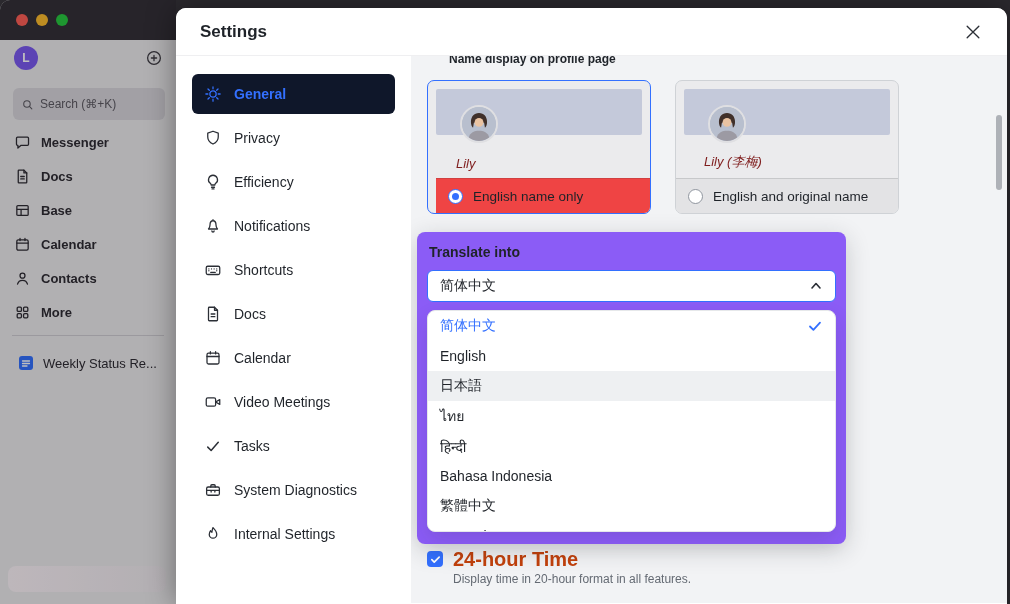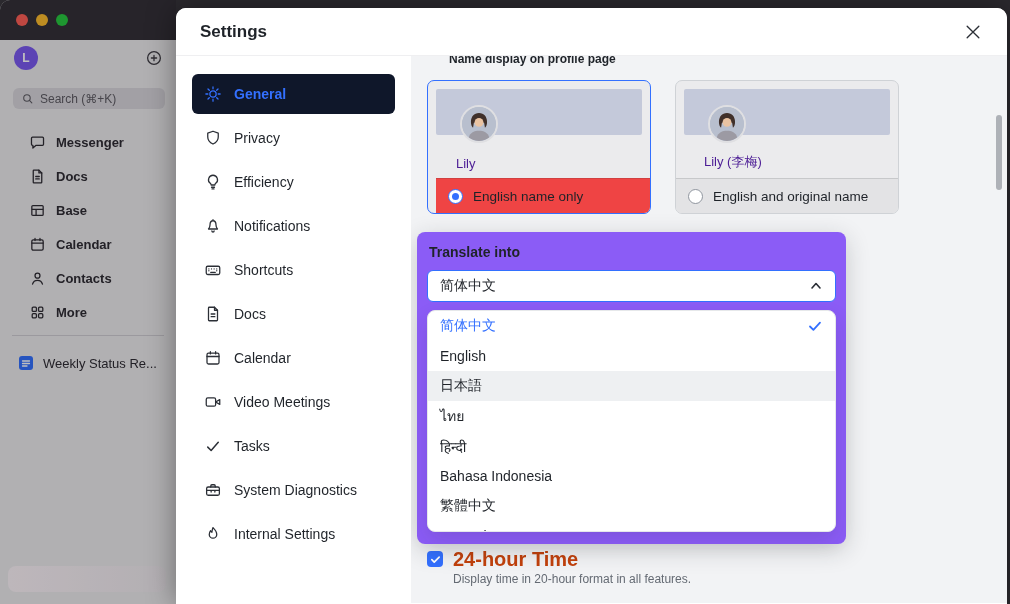--- a/index.html
+++ b/index.html
@@ -8,22 +8,22 @@
 
   
   .app-bg { position:absolute; inset:0; background:#3a373e; }
   .app-sidebar { position:absolute; left:0; top:0; width:176px; height:604px; background:#ecebee; border-radius:10px 0 0 0; }
   .titlebar { position:absolute; top:0; left:0; width:176px; height:40px; background:#343138; border-radius:10px 0 0 0; }
   .lights { position:absolute; top:14px; left:16px; display:flex; gap:8px; }
   .light { width:12px; height:12px; border-radius:50%; }
   .light.red { background:#ff5f57; } .light.yellow { background:#febc2e; } .light.green { background:#28c840; }
   .user-avatar { position:absolute; left:14px; top:46px; width:24px; height:24px; border-radius:50%; background:#7b5af0; color:#fff; font-size:12px; font-weight:bold; display:grid; place-items:center; }
   .add-btn { position:absolute; right:13px; top:49px; width:18px; height:18px; color:#3f3c44; }
-  .search-box { position:absolute; top:88px; left:13px; width:152px; height:21px; background:#d8d6dc; border-radius:6px; display:flex; align-items:center; gap:6px; padding:0 8px; color:#5e5b64; font-size:12px; }
-  .side-nav { position:absolute; top:127px; left:19px; width:160px; }
+  .search-box { position:absolute; top:88px; left:13px; width:152px; height:32px; background:#d8d6dc; border-radius:6px; display:flex; align-items:center; gap:6px; padding:0 8px; color:#5e5b64; font-size:12px; }
+  .side-nav { position:absolute; top:127px; left:4px; width:160px; }
   .side-item { height:30px; margin-bottom:4px; border-radius:6px; display:flex; align-items:center; gap:10px; padding:0 10px; color:#2f2c34; font-size:13px; font-weight:600; }
   .side-item .ic { width:17px; height:17px; }
   .side-divider { position:absolute; top:335px; left:12px; width:152px; height:1px; background:#cfccd3; }
   .pinned-row { position:absolute; top:349px; left:8px; width:160px; height:28px; display:flex; align-items:center; gap:9px; padding:0 10px; color:#2f2c34; font-size:13px; white-space:nowrap; overflow:hidden; }
   .bottom-pill { position:absolute; bottom:12px; left:8px; width:158px; height:26px; border-radius:8px; background:linear-gradient(90deg,#fdf4fa,#efeaef); }
   .sidebar-dim { position:absolute; left:0; top:0; width:1010px; height:604px; background:rgba(0,0,0,0.25); z-index:2; }
 
   
   .modal { position:absolute; left:176px; top:8px; width:831px; height:596px; background:#fff; border-radius:10px 10px 0 0; z-index:3; overflow:hidden; box-shadow:0 0 30px rgba(0,0,0,.4); }
   .modal-header { height:48px; display:flex; align-items:center; justify-content:space-between; padding:0 24px; border-bottom:1px solid #efeff1; position:relative; z-index:6; background:#fff; }
@@ -40,21 +40,21 @@
   .settings-content { flex:1; background:#f2f3f5; position:relative; overflow:hidden; }
   .section-title { position:absolute; top:-4px; left:2px; font-size:12px; font-weight:600; color:#1f2329;margin-left:36px; }
 
   .cards { position:absolute; top:24px; left:16px; display:flex; gap:24px; }
   .name-card { width:224px; border:1px solid #cfd2d6; border-radius:7px; overflow:hidden; background:#ebebed; cursor:pointer; }
   .name-card.selected { border-color:#3370ff; }
   .card-preview { height:97px; position:relative; }
   .card-banner { position:absolute; top:8px; left:8px; right:8px; height:46px; background:#c4c9da; border-radius:2px; }
   .p-avatar { position:absolute; left:32px; top:24px; width:38px; height:38px; border-radius:50%; border:2px solid #dfdfe2; overflow:hidden; background:#b8bfce; }
   .p-avatar svg { display:block; width:100%; height:100%; }
-  .p-name { position:absolute; left:28px; bottom:7px; font-size:13px; color:#4c1d95; }
+  .p-name { position:absolute; left:28px; bottom:7px; font-size:13px; color:#7f1d1d;font-style:italic; }
   .card-footer { height:35px; border-top:1px solid rgba(31,35,41,.14); display:flex; align-items:center; gap:10px; padding:0 12px; font-size:13.5px; color:#1f2329; background:#e3e3e5; }
   .name-card.selected .card-footer { background:#ef4444;margin-left:8px; }
   .radio { width:15px; height:15px; border-radius:50%; border:1.5px solid #8f959e; background:#fff; display:grid; place-items:center; flex:none; }
   .radio .dot { width:7px; height:7px; border-radius:50%; background:transparent; }
   .radio.on { border-color:#3370ff; }
   .radio.on .dot { background:#3370ff; }
 
   .translate-panel { position:absolute; top:176px; left:6px; width:429px; background:#8b5cf6; border-radius:8px; box-shadow:0 6px 24px rgba(31,35,41,.2); padding:10px 0 12px; z-index:4; }
   .tr-label { font-size:14px; font-weight:600; color:#1f2329; margin:0 12px 8px; line-height:20px; }
   .tr-select { height:32px; margin:0 10px; border:1.5px solid #3370ff; border-radius:6px; background:#fff; display:flex; align-items:center; justify-content:space-between; padding:0 12px; font-size:14px; color:#1f2329; cursor:pointer; }

